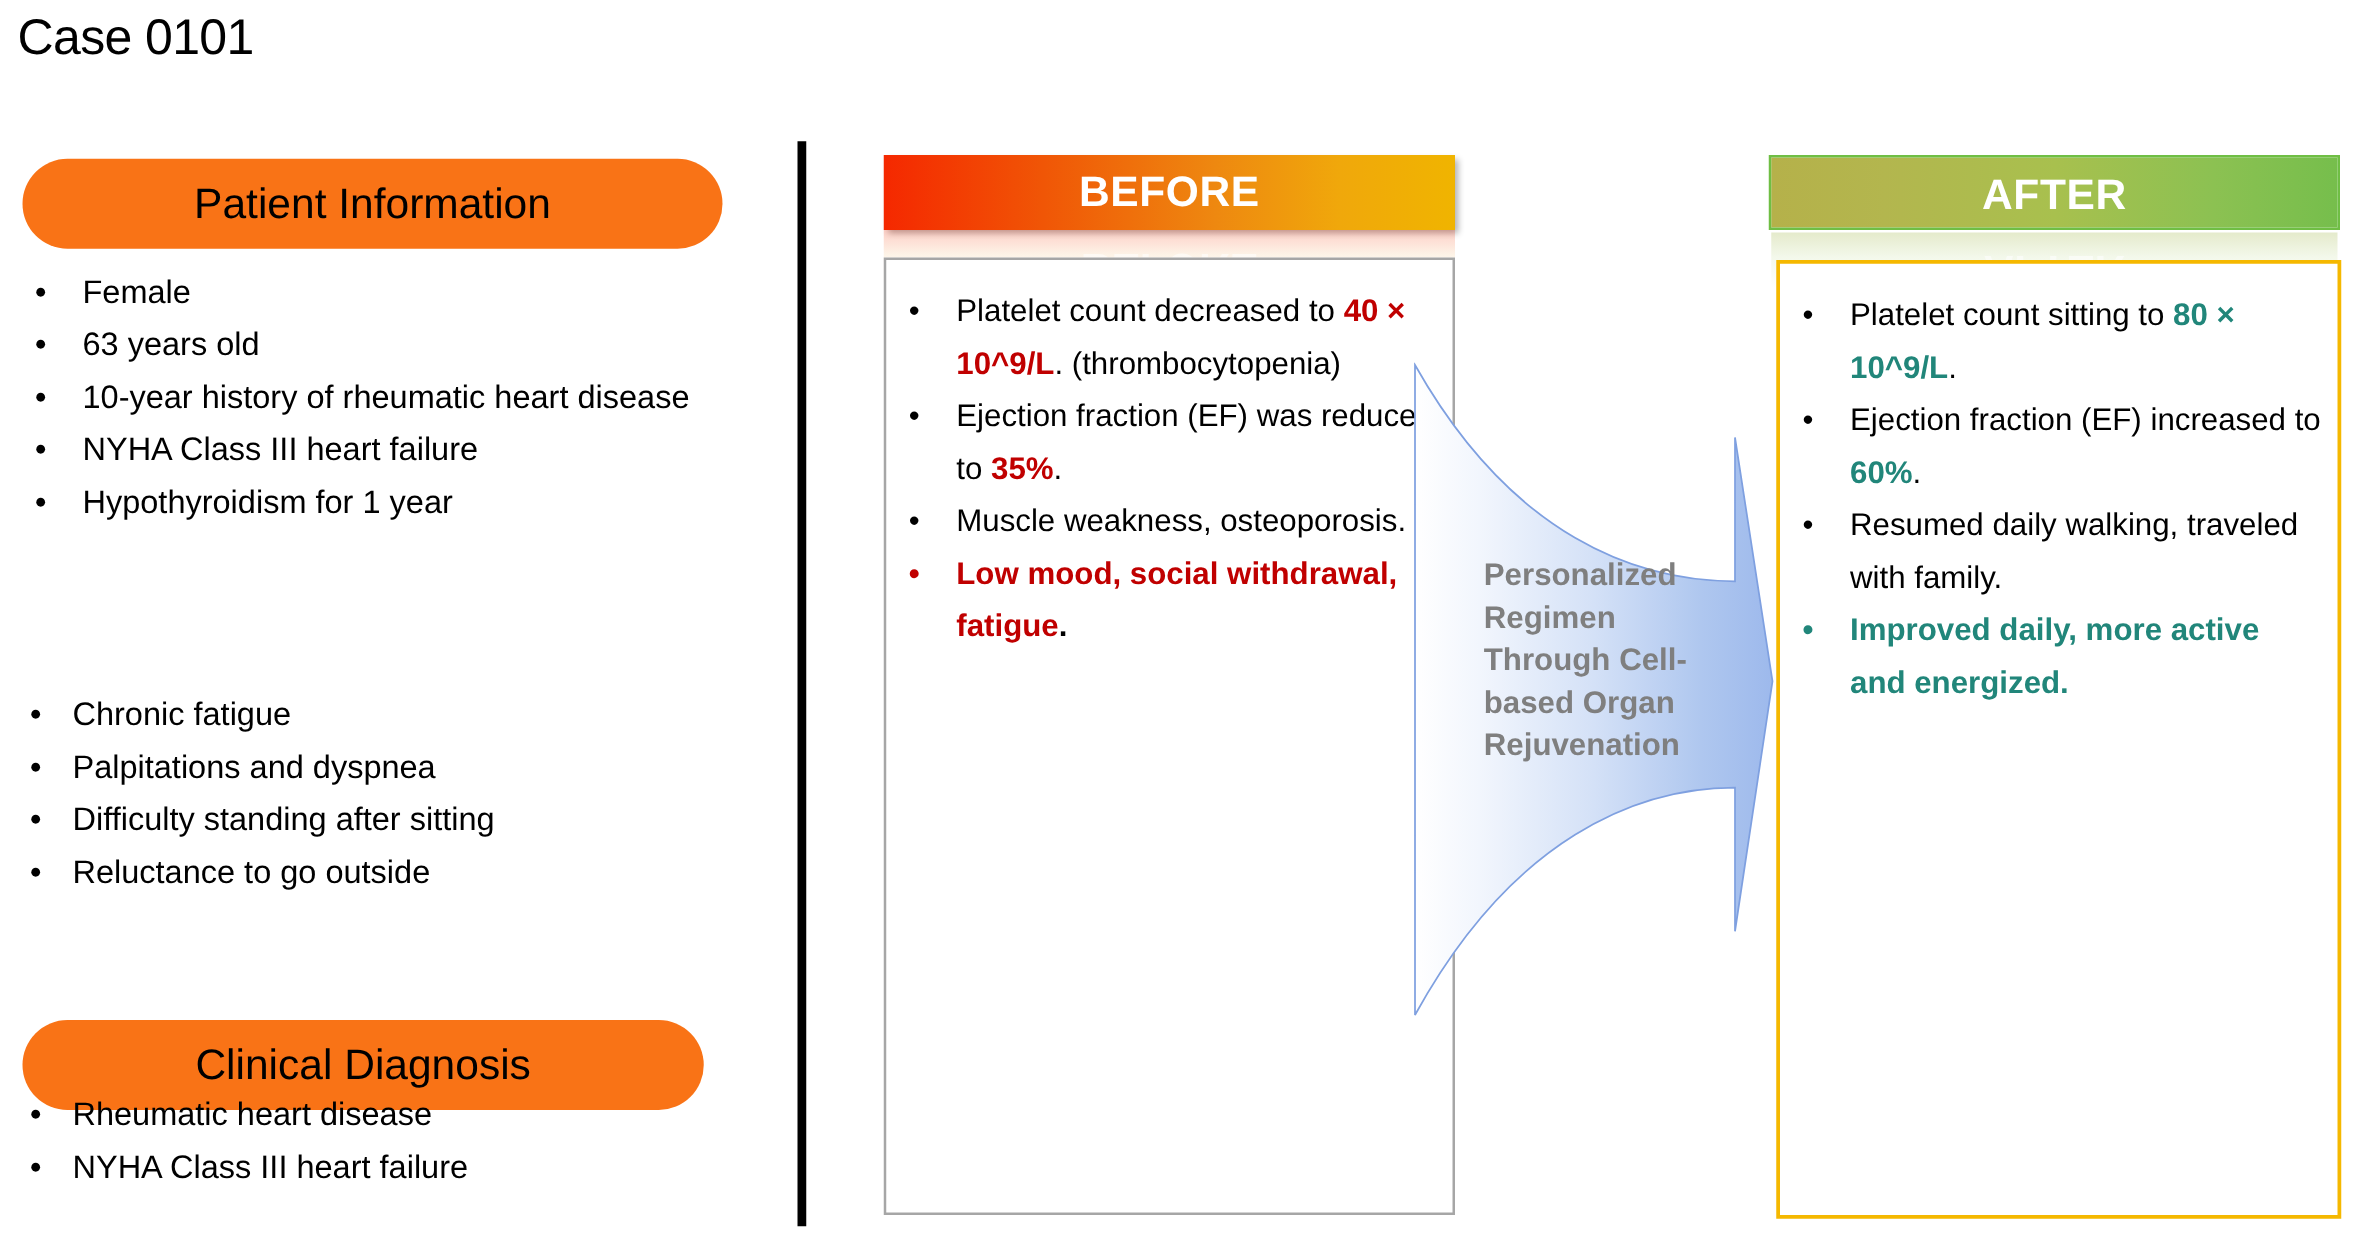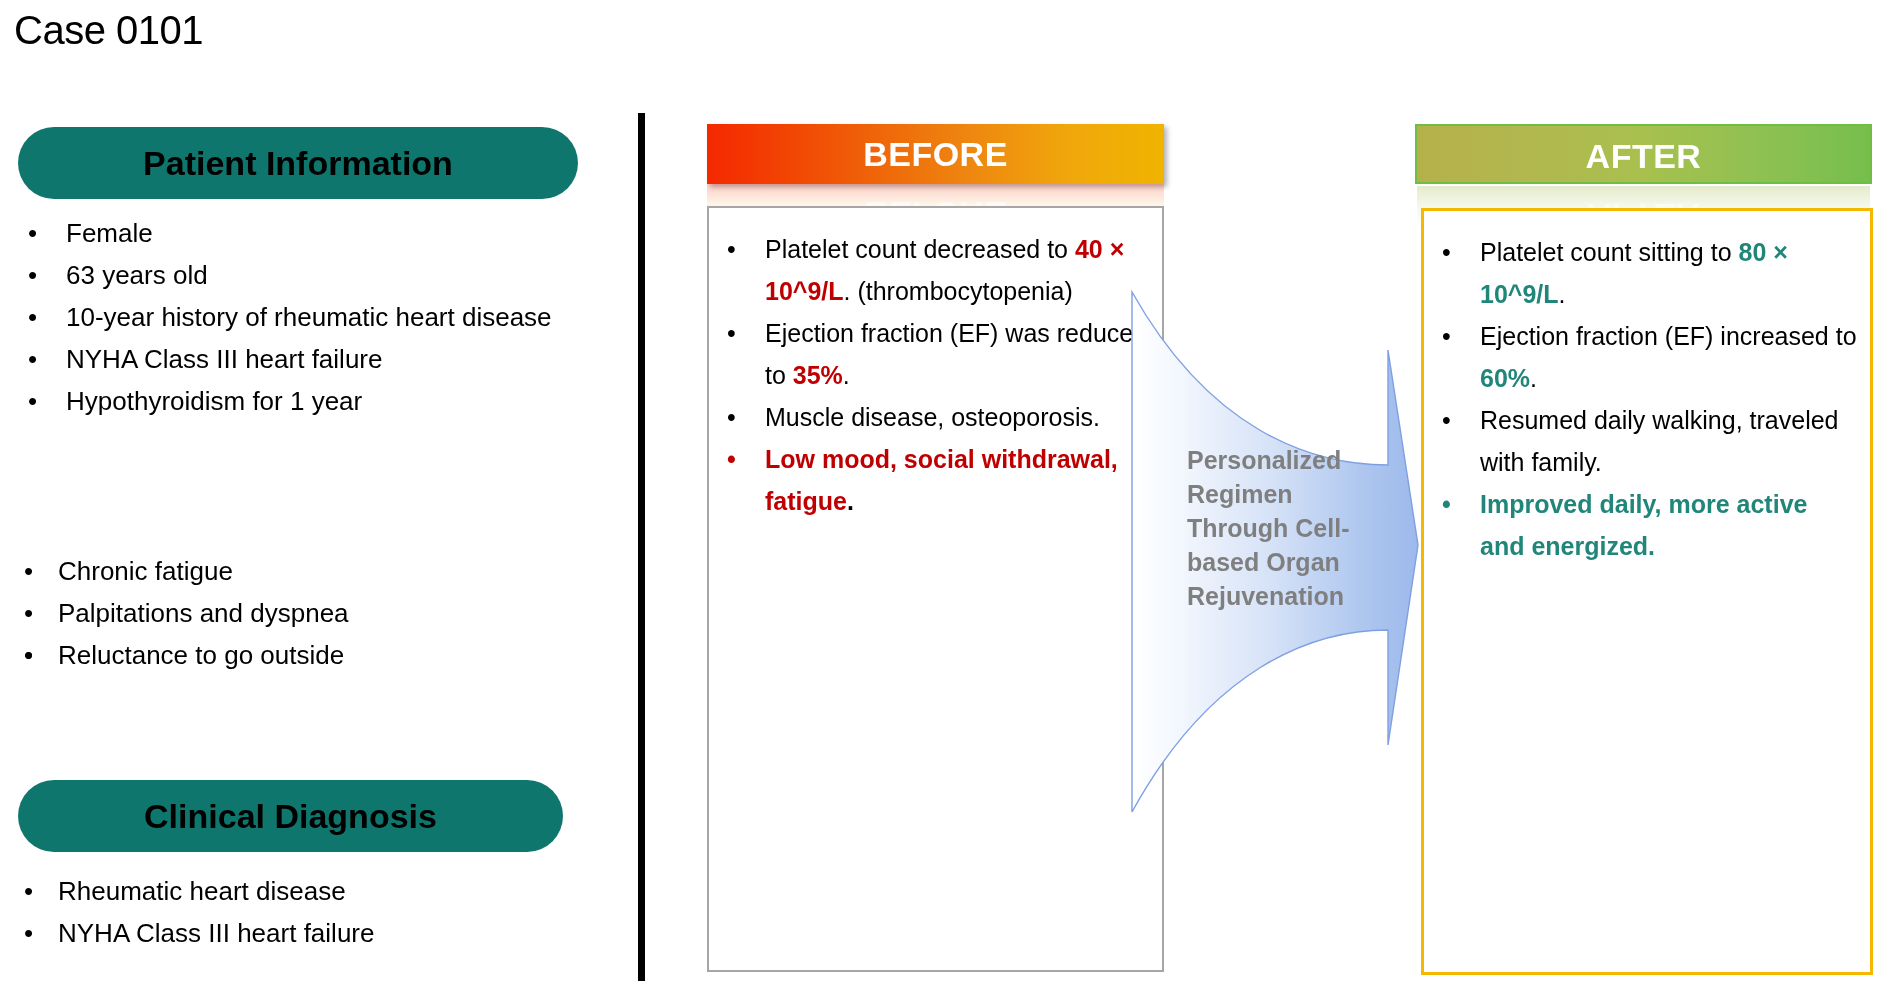--- a/index.html
+++ b/index.html
@@ -30,33 +30,33 @@
   
   .left-col {
     position: absolute;
     left: 0;
     top: 110px;
     width: 600px;
     height: 880px;
   }
   .pill {
     position: absolute;
-    background: #0f766e;
+    background: #f97316;
     border-radius: 44px;
     height: 72px;
     line-height: 72px;
     text-align: center;
     font-size: 34px;
-    font-weight: bold;
+    font-weight: normal;
     color: #000000;
     white-space: nowrap;
   }
   .pill-patient  { left: 18px; top: 17px;  width: 560px; }
   .pill-symptoms { left: 18px; top: 352px; width: 560px; }
-  .pill-diagnosis{ left: 18px; top: 670px; width: 545px; }
+  .pill-diagnosis{ left: 18px; top: 706px; width: 545px; }
 
   .blist {
     position: absolute;
     margin: 0;
     padding: 0;
     list-style: none;
   }
   .blist li {
     position: relative;
     padding-left: 58px;
@@ -229,42 +229,42 @@
       <li><span class="bdot">•</span><span>Female</span></li>
       <li><span class="bdot">•</span><span>63 years old</span></li>
       <li><span class="bdot">•</span><span>10-year history of rheumatic heart disease</span></li>
       <li><span class="bdot">•</span><span>NYHA Class III heart failure</span></li>
       <li><span class="bdot">•</span><span>Hypothyroidism for 1 year</span></li>
     </ul>
 
   <ul class="blist list-symptoms">
       <li><span class="bdot">•</span><span>Chronic fatigue</span></li>
       <li><span class="bdot">•</span><span>Palpitations and dyspnea</span></li>
-      <li><span class="bdot">•</span></li>
+      <li><span class="bdot">•</span><span>Difficulty standing after sitting</span></li>
       <li><span class="bdot">•</span><span>Reluctance to go outside</span></li>
     </ul>
 
   <div class="pill pill-diagnosis">Clinical Diagnosis</div>
   <ul class="blist list-diagnosis">
       <li><span class="bdot">•</span><span>Rheumatic heart disease</span></li>
       <li><span class="bdot">•</span><span>NYHA Class III heart failure</span></li>
     </ul>
 </div>
 
 <div class="divider"></div>
 
 <div class="panel-header before-header">BEFORE</div>
 <div class="panel-header-reflection before-refl">
   <div class="refl-inner">BEFORE</div>
 </div>
 <div class="before-box">
   <ul class="panel-list">
       <li><span class="bdot">•</span><span><span>Platelet count decreased to </span><span class="hl-red">40 × 10^9/L</span><span>. (thrombocytopenia)</span></span></li>
       <li><span class="bdot">•</span><span><span>Ejection fraction (EF) was reduced to </span><span class="hl-red">35%</span><span>.</span></span></li>
-      <li><span class="bdot">•</span><span><span>Muscle disease, osteoporosis.</span></span></li>
+      <li><span class="bdot">•</span><span><span>Muscle weakness, osteoporosis.</span></span></li>
       <li class="li-red"><span class="bdot">•</span><span><span class="hl-red">Low mood, social withdrawal, fatigue</span><span>.</span></span></li>
     </ul>
 </div>
 
 <div class="panel-header after-header">AFTER</div>
 <div class="panel-header-reflection after-refl">
   <div class="refl-inner">AFTER</div>
 </div>
 <div class="after-box">
   <ul class="panel-list">

